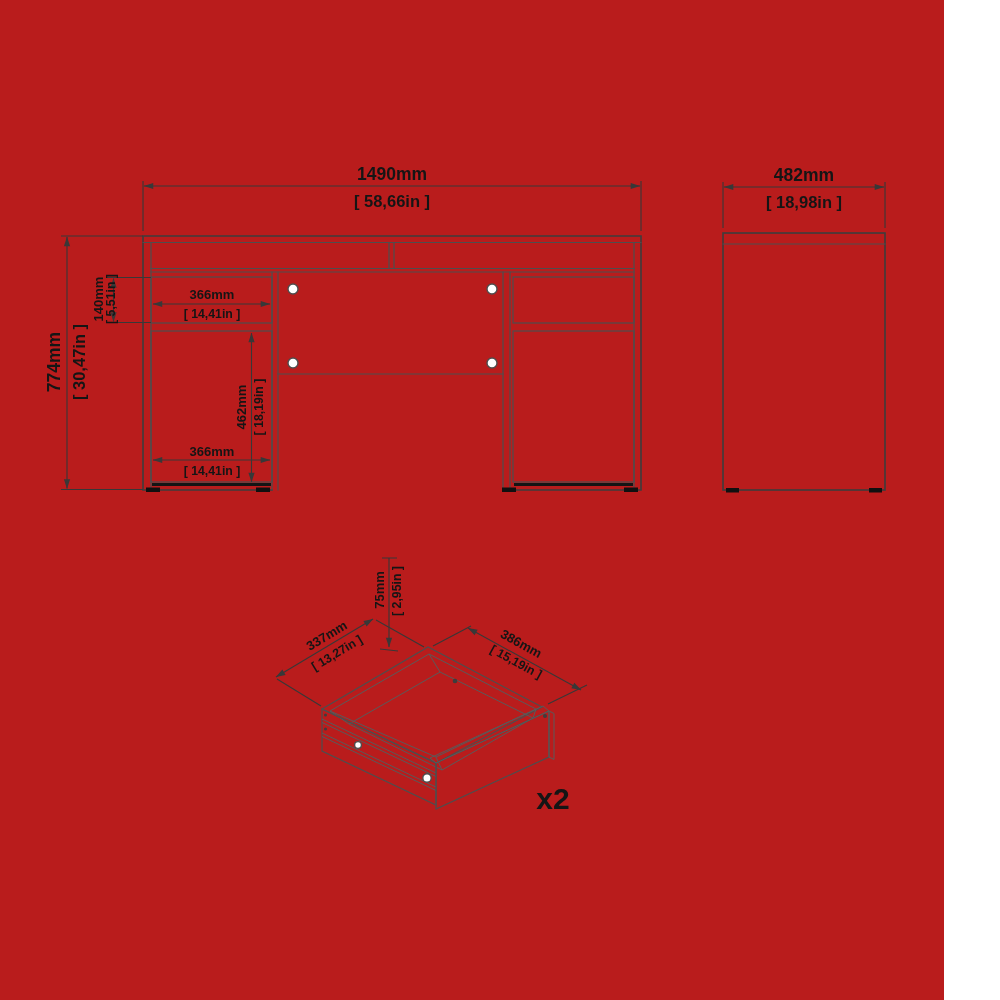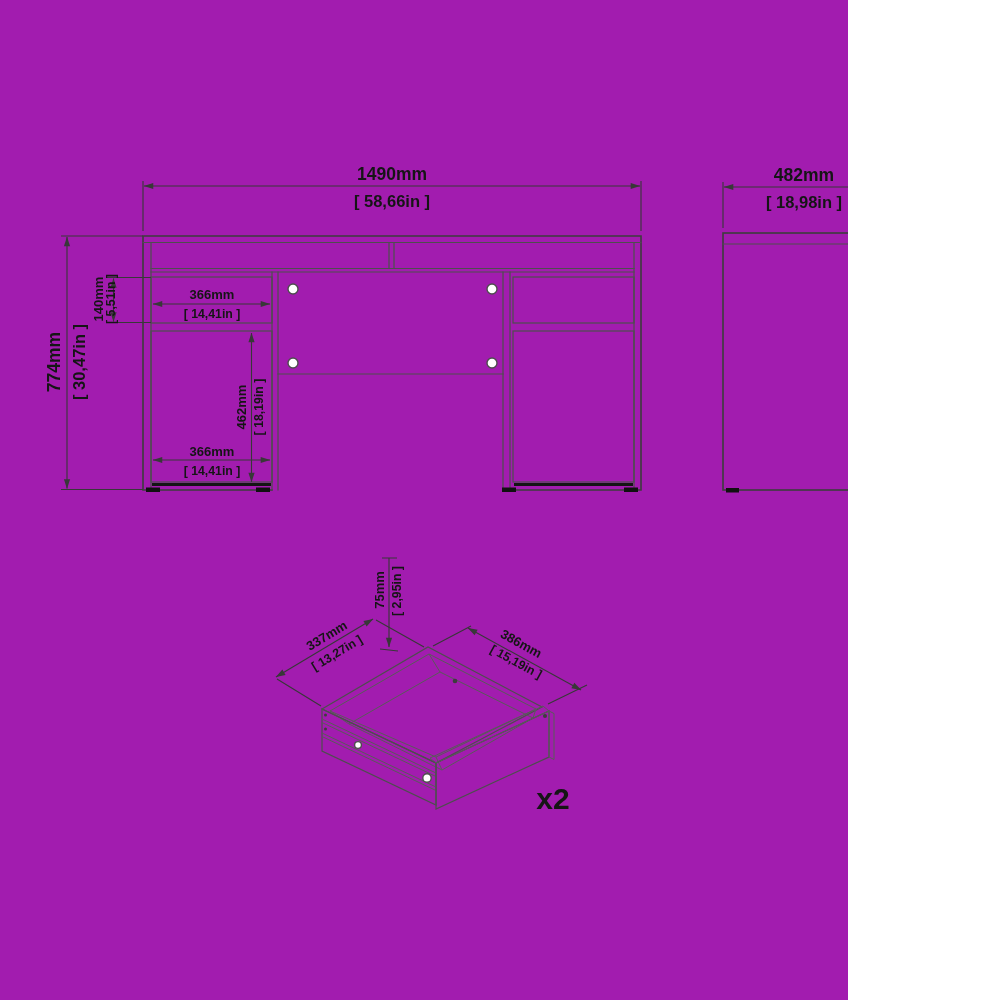--- a/index.html
+++ b/index.html
@@ -1,16 +1,16 @@
 <!DOCTYPE html>
 <html><head>
 <meta charset="utf-8">
 <style>
   html,body{margin:0;padding:0;background:#ffffff;}
-  #stage{position:relative;width:848px;height:1000px;background:#a21caf;overflow:hidden;}
+  #stage{position:relative;width:944px;height:1000px;background:#b91c1c;overflow:hidden;}
   svg{display:block;}
   .st  {stroke:#4e4e4e;stroke-width:1.2;fill:none;stroke-linecap:square;}
   .ol  {stroke:#3d3d3d;stroke-width:1.6;fill:none;stroke-linecap:square;}
   .thin{stroke:#5a5a5a;stroke-width:1;fill:none;}
   .thick{stroke:#141414;stroke-width:3;fill:none;}
   .dim {stroke:#383838;stroke-width:1.1;fill:none;stroke-linecap:butt;}
   .hole{stroke:#4e4e4e;stroke-width:1.4;fill:#ffffff;}
   .dot {fill:#3d3d3d;}
   .ft  {fill:#101010;}
   text {font-family:"Liberation Sans","DejaVu Sans",sans-serif;font-weight:bold;fill:#151515;text-anchor:middle;}

